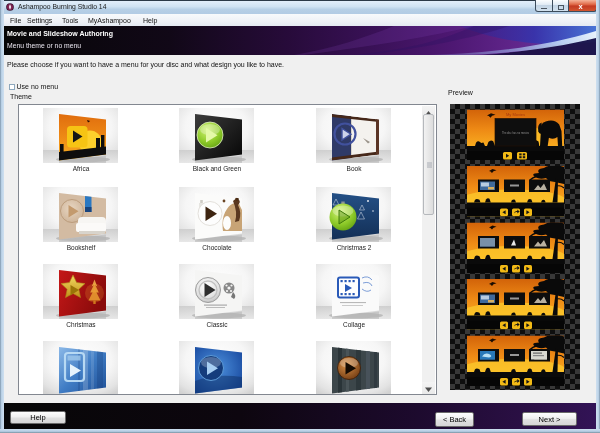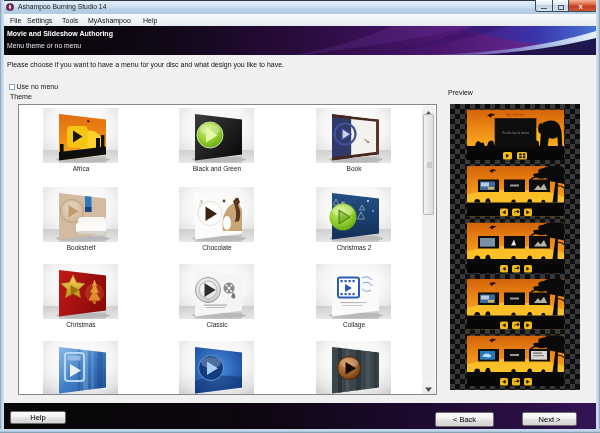--- a/index.html
+++ b/index.html
@@ -527,18 +527,18 @@
         <path d="M15 21 q3 -5 8 -2 q3 2 -1 3 z" fill="#b8e0f4"></path>
         <rect x="64" y="15.5" width="16" height="8.5" fill="#d8d8d0"></rect>
         <rect x="66" y="17" width="9" height="1.2" fill="#666"></rect>
         <rect x="66" y="19.5" width="11" height="1.2" fill="#888"></rect>
       </g>
     </svg>
   </div>
 
   <div class="abs botbar"></div>
   <div class="abs btn" style="left:10px;top:411px;width:56px;height:13px;line-height:12px;">Help</div>
-  <div class="abs btn" style="left:435px;top:412px;width:59px;height:15px;line-height:14px;">&lt; Back</div>
+  <div class="abs btn" style="left:435px;top:412px;width:39px;height:15px;line-height:14px;">&lt; Back</div>
   <div class="abs btn" style="left:522px;top:412px;width:55px;height:14px;line-height:14px;">Next &gt;</div>
   <div class="abs frame-left"></div>
   <div class="abs frame-right"></div>
   <div class="abs frame-bottom"></div>
 </div>
 
 </body></html>

